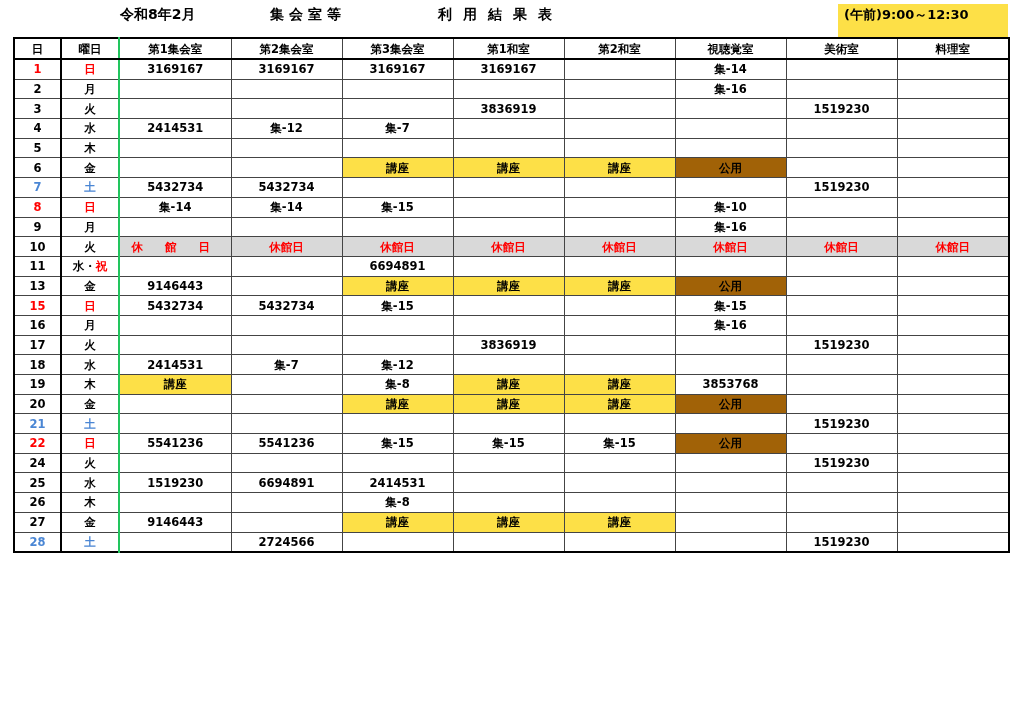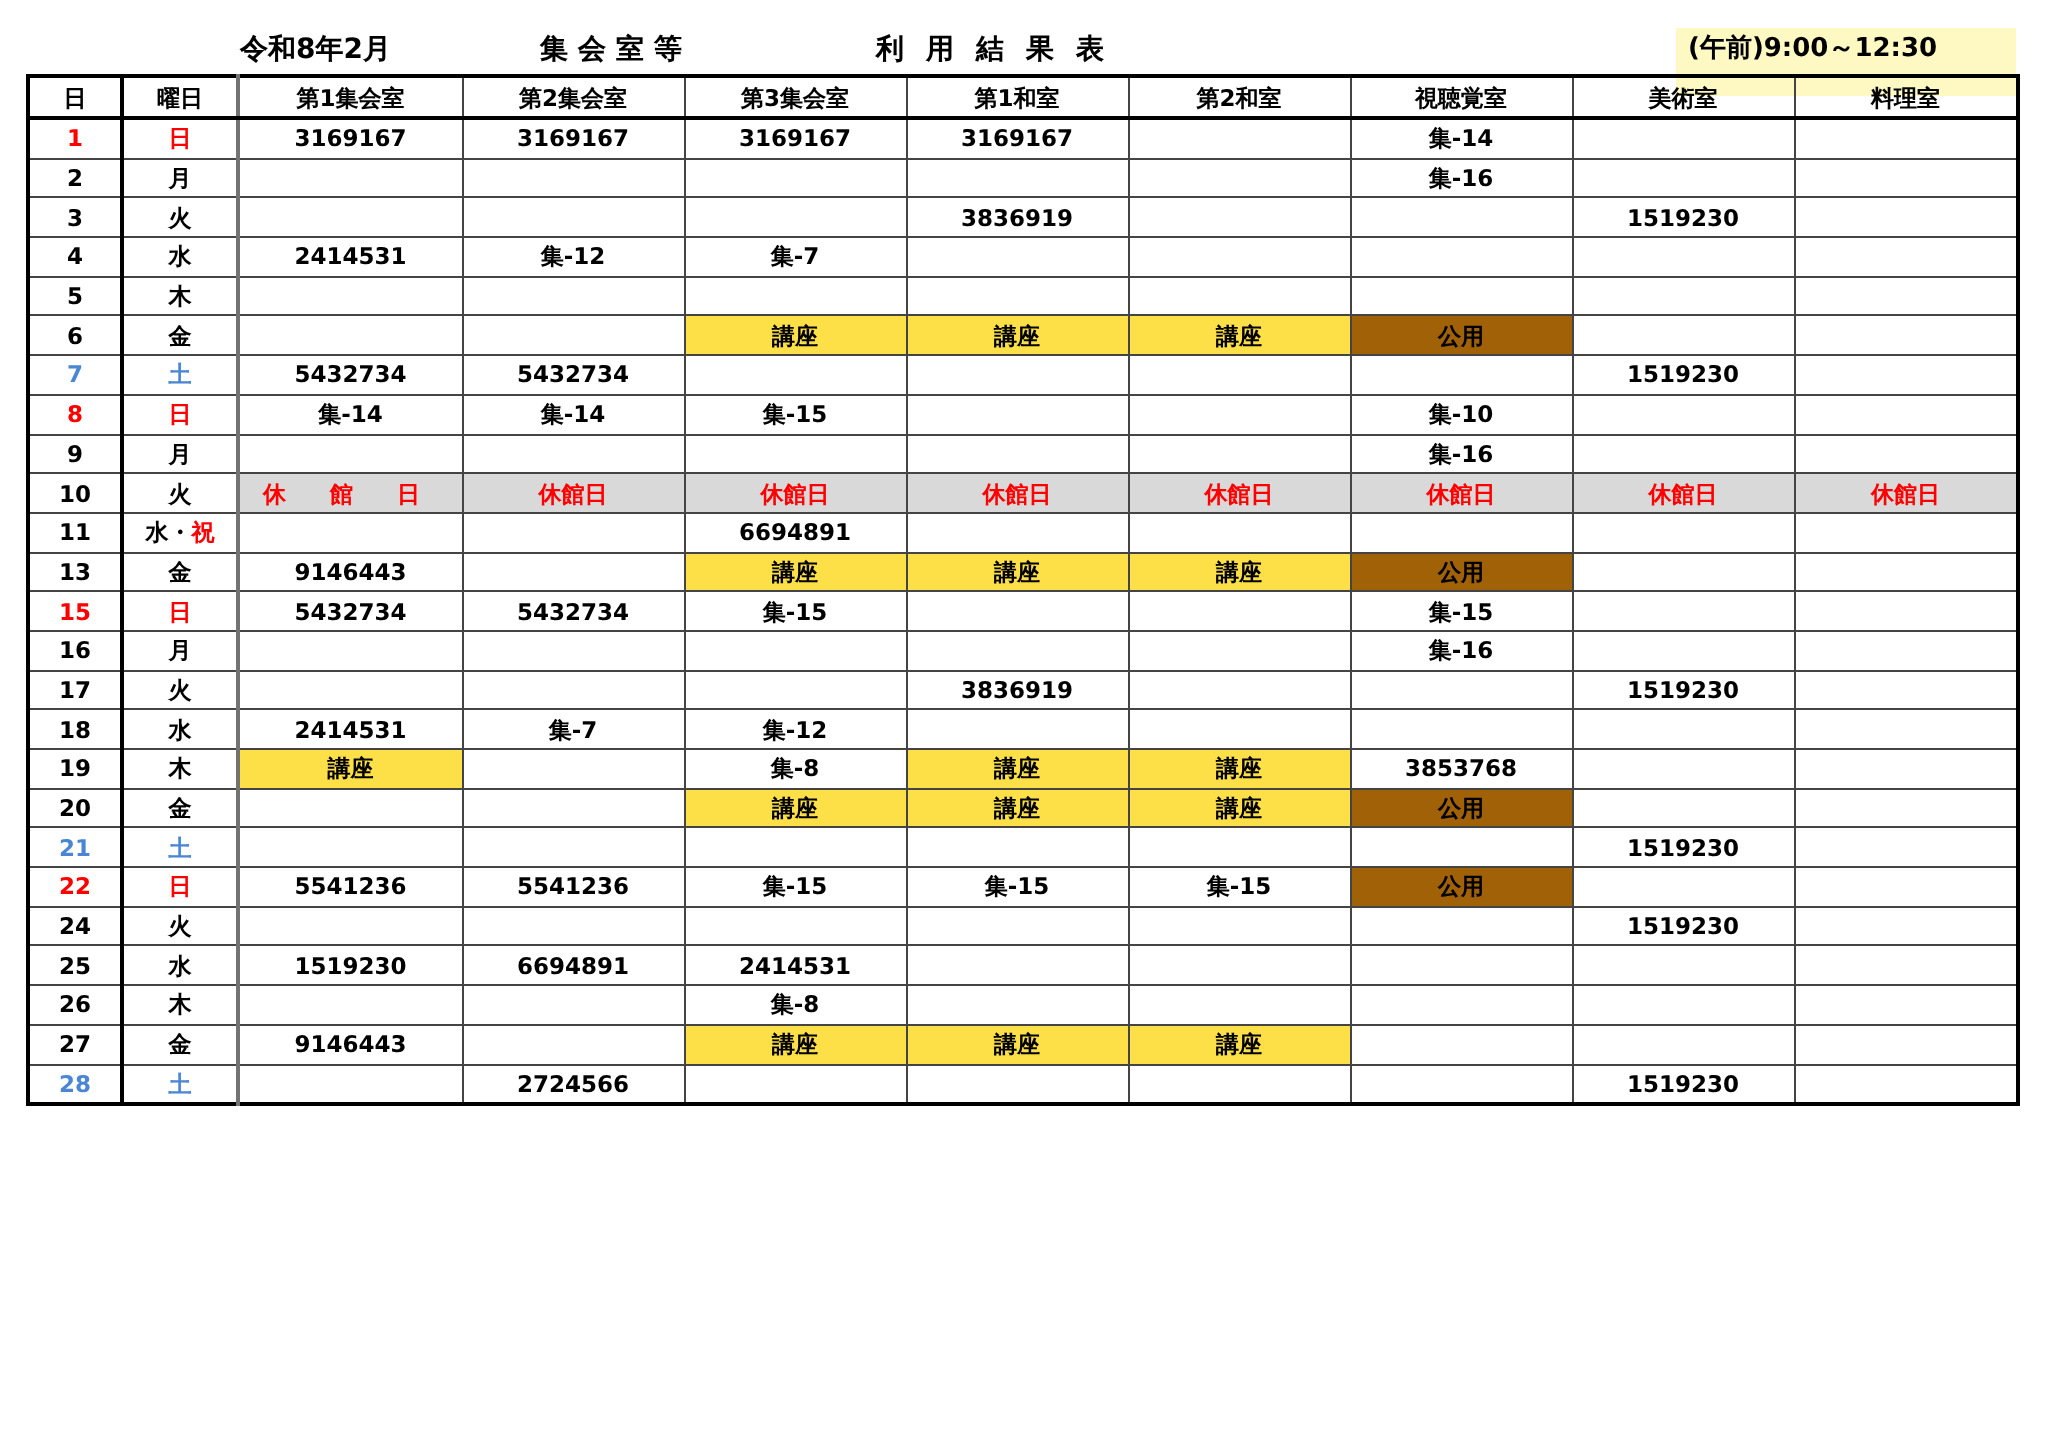--- a/index.html
+++ b/index.html
@@ -1,30 +1,30 @@
 <!DOCTYPE html>
 <html><head>
 <meta charset="utf-8">
 <style>
   html, body { margin:0; padding:0; background:#ffffff; }
   body { width:1024px; height:724px; position:relative; overflow:hidden;
          font-family:"DejaVu Sans", "Liberation Sans", sans-serif; color:#000; }
-  .title-bar { position:absolute; top:14px; left:0; width:1024px; height:22px; }
+  .title-bar { position:absolute; top:4px; left:0; width:1024px; height:22px; }
   .t-month { position:absolute; left:120px; top:2px; font-size:14px; font-weight:bold; }
   .t-main { position:absolute; left:270px; top:2px; font-size:14px; font-weight:bold; letter-spacing:5px; }
   .t-result { position:absolute; left:438px; top:2px; font-size:14px; font-weight:bold; letter-spacing:11px; }
-  .t-time { position:absolute; left:838px; top:0px; width:170px; height:34px; background:#fef9c3;
+  .t-time { position:absolute; left:838px; top:0px; width:170px; height:34px; background:#fde047;
             font-size:13px; font-weight:bold; line-height:22px; padding-left:6px; box-sizing:border-box; }
   table.sched { position:absolute; left:13px; top:37px; border-collapse:collapse; table-layout:fixed;
                 border:2px solid #000; }
   table.sched th, table.sched td { border:1px solid #444; height:18.7px; padding:0; text-align:center;
                 font-size:11.5px; font-weight:bold; white-space:nowrap; overflow:hidden; line-height:18px; }
   table.sched th { font-size:11.5px; height:19px; border-bottom:2px solid #000; }
   table.sched td.c-day, table.sched th.c-day { border-right:2px solid #000; }
-  table.sched td.c-wd, table.sched th.c-wd { border-right:2px solid #737373;margin-left:42px; }
+  table.sched td.c-wd, table.sched th.c-wd { border-right:2px solid #22c55e;margin-left:42px; }
   .sun { color:#ff0000; }
   .sat { color:#4a86d4; }
   .hol { color:#ff0000; }
   .closed { background:#d9d9d9; color:#ff0000;margin-left:18px; }
   .kouza { background:#fde047; }
   .kouyou { background:#a16207; }
   .spaced { letter-spacing:9px; }
 </style>
 </head>
 <body>

